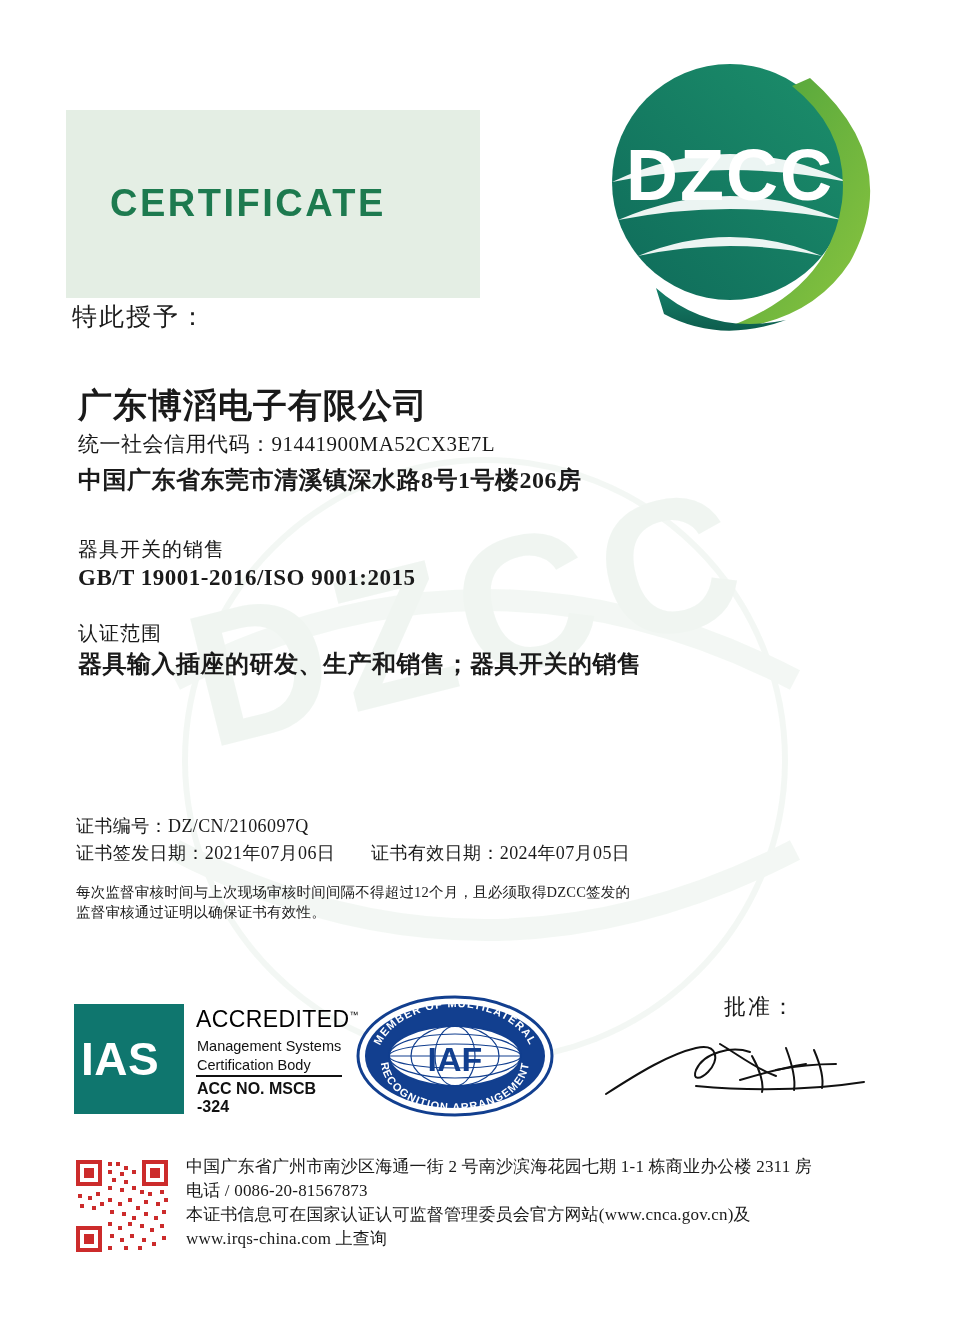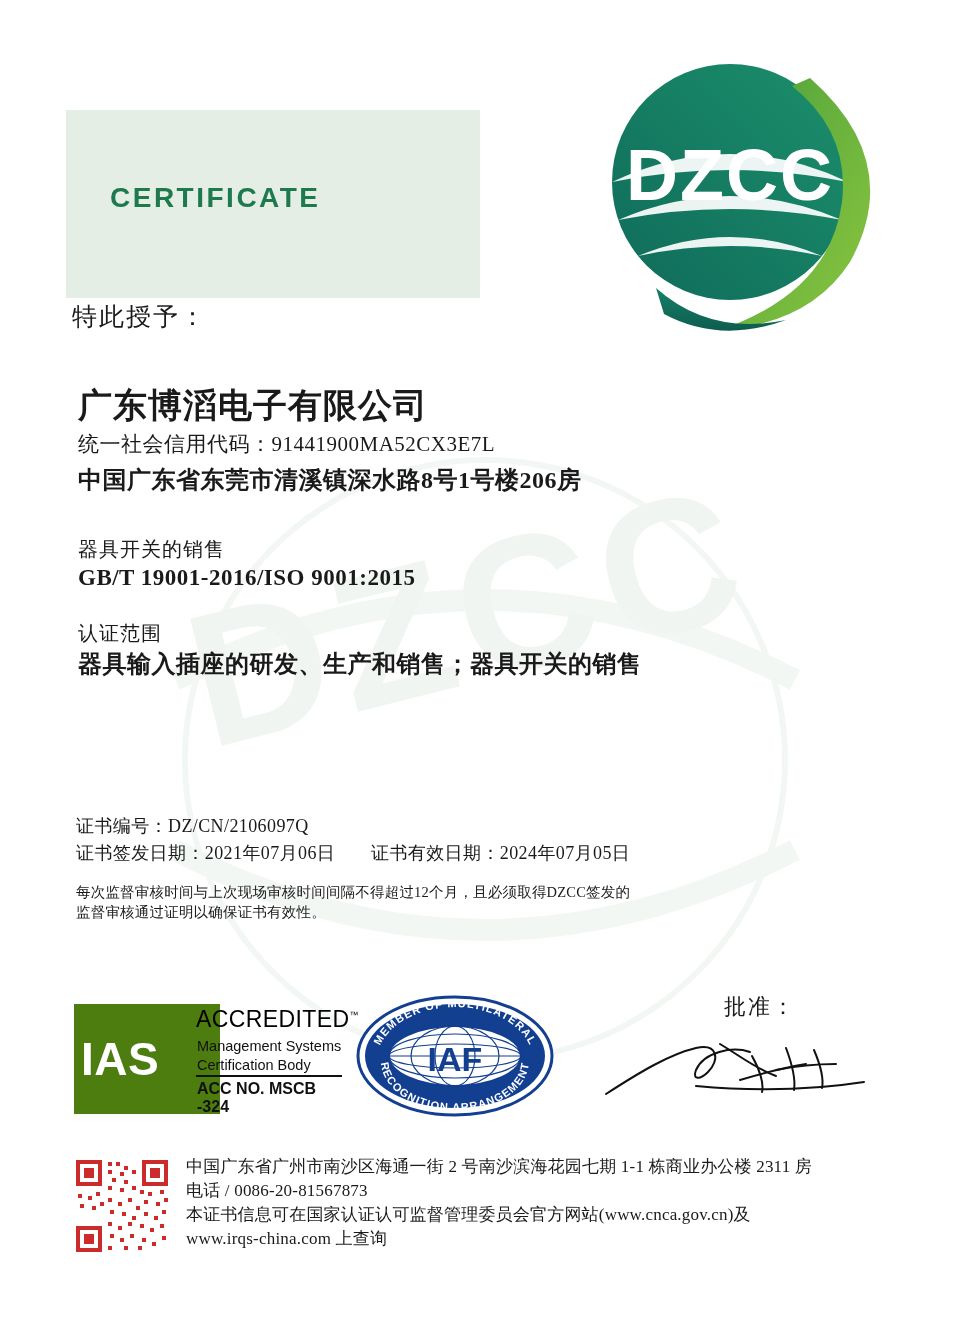--- a/index.html
+++ b/index.html
@@ -35,21 +35,21 @@
     width: 414px;
     height: 188px;
     background: #e4eee4;
   }
   .cert-title {
     position: absolute;
     left: 110px;
     top: 182px;
     font-family: "Liberation Sans", sans-serif;
     font-weight: bold;
-    font-size: 28px;
+    font-size: 38px;
     letter-spacing: 2.5px;
     color: #1d7a4f;
   }
 
   .dzcc-logo {
     position: absolute;
     left: 560px;
     top: 52px;
     width: 340px;
     height: 290px;
@@ -152,23 +152,22 @@
     top: 1004px;
     width: 268px;
     height: 110px;
   }
   .ias-square {
     position: absolute;
     left: 0;
     top: 0;
     width: 110px;
     height: 110px;
-    background: #4d7c0f;
+    background: #0f766e;
     color: #ffffff;
-    padding-left: 36px;
   }
   .ias-square span {
     position: absolute;
     left: 7px;
     top: 28px;
     font-family: "Liberation Sans", sans-serif;
     font-weight: bold;
     font-size: 46px;
     letter-spacing: 0.5px;
   }

